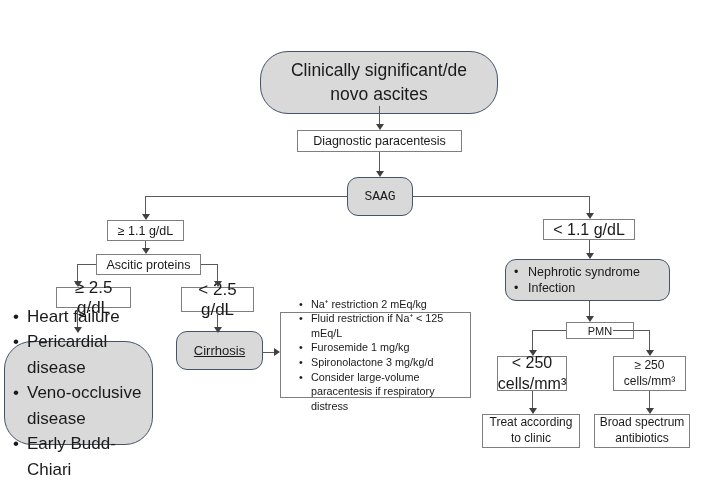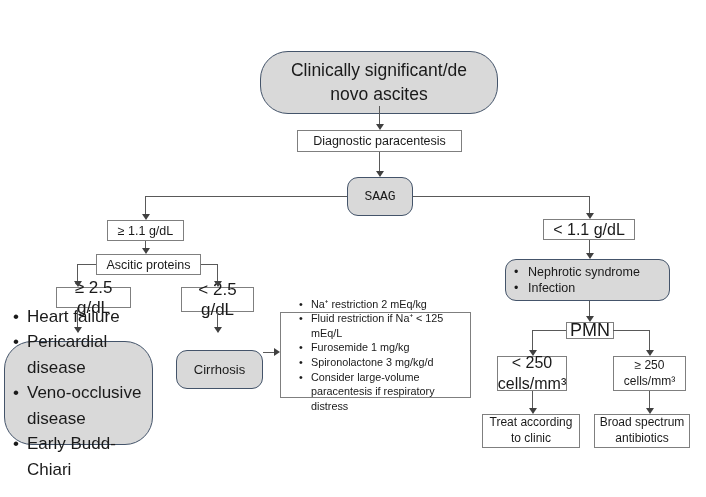--- a/index.html
+++ b/index.html
@@ -57,28 +57,28 @@
   
   #root{left:260px;top:43px;width:238px;height:63px;font-size:17.5px;line-height:1.35;padding:0 10px;}
   #paracentesis{left:297px;top:130px;width:165px;height:22px;font-size:12.5px;}
   #saag{left:347px;top:177px;width:66px;height:39px;font-size:13px;font-family:Liberation Mono, monospace;}
   #saag-high{left:107px;top:220px;width:77px;height:21px;font-size:12.5px;}
   #ascitic{left:96px;top:254px;width:105px;height:21px;font-size:12.5px;}
   #protein-high{left:56px;top:287px;width:75px;height:21px;font-size:17px;}
   #protein-low{left:181px;top:287px;width:73px;height:25px;font-size:17px;}
   #causes-left{left:4px;top:333px;width:149px;height:104px;font-size:17px;padding:8px 2px;}
   #causes-left ul.blist li{line-height:1.5;}
-  #cirrhosis{left:176px;top:350px;width:87px;height:39px;font-size:13px;}
+  #cirrhosis{left:176px;top:331px;width:87px;height:39px;font-size:13px;text-decoration:underline;}
   #treatment{left:280px;top:312px;width:191px;height:86px;font-size:10.8px;padding:6px 14px;}
   #treatment ul.blist li{line-height:1.35;padding-left:16px;}
   #treatment ul.blist li::before{left:4px;}
   #saag-low{left:543px;top:219px;width:92px;height:21px;font-size:16px;}
   #causes-right{left:505px;top:259px;width:165px;height:42px;font-size:12.5px;padding:5px 2px;}
   #causes-right ul.blist li{line-height:1.3;}
-  #pmn{left:566px;top:322px;width:48px;height:17px;font-size:18px;}
+  #pmn{left:566px;top:322px;width:68px;height:17px;font-size:11px;}
   #pmn-low{left:497px;top:356px;width:70px;height:35px;font-size:16px;line-height:1.3;}
   #pmn-high{left:613px;top:356px;width:73px;height:35px;font-size:12px;line-height:1.3;}
   #treat-clinic{left:482px;top:414px;width:98px;height:34px;font-size:12px;line-height:1.3;padding:0 4px;}
   #antibiotics{left:594px;top:414px;width:96px;height:34px;font-size:12px;line-height:1.3;padding:10px 4px;}
 </style>
 </head>
 <body>
 
 <div id="canvas">
 

